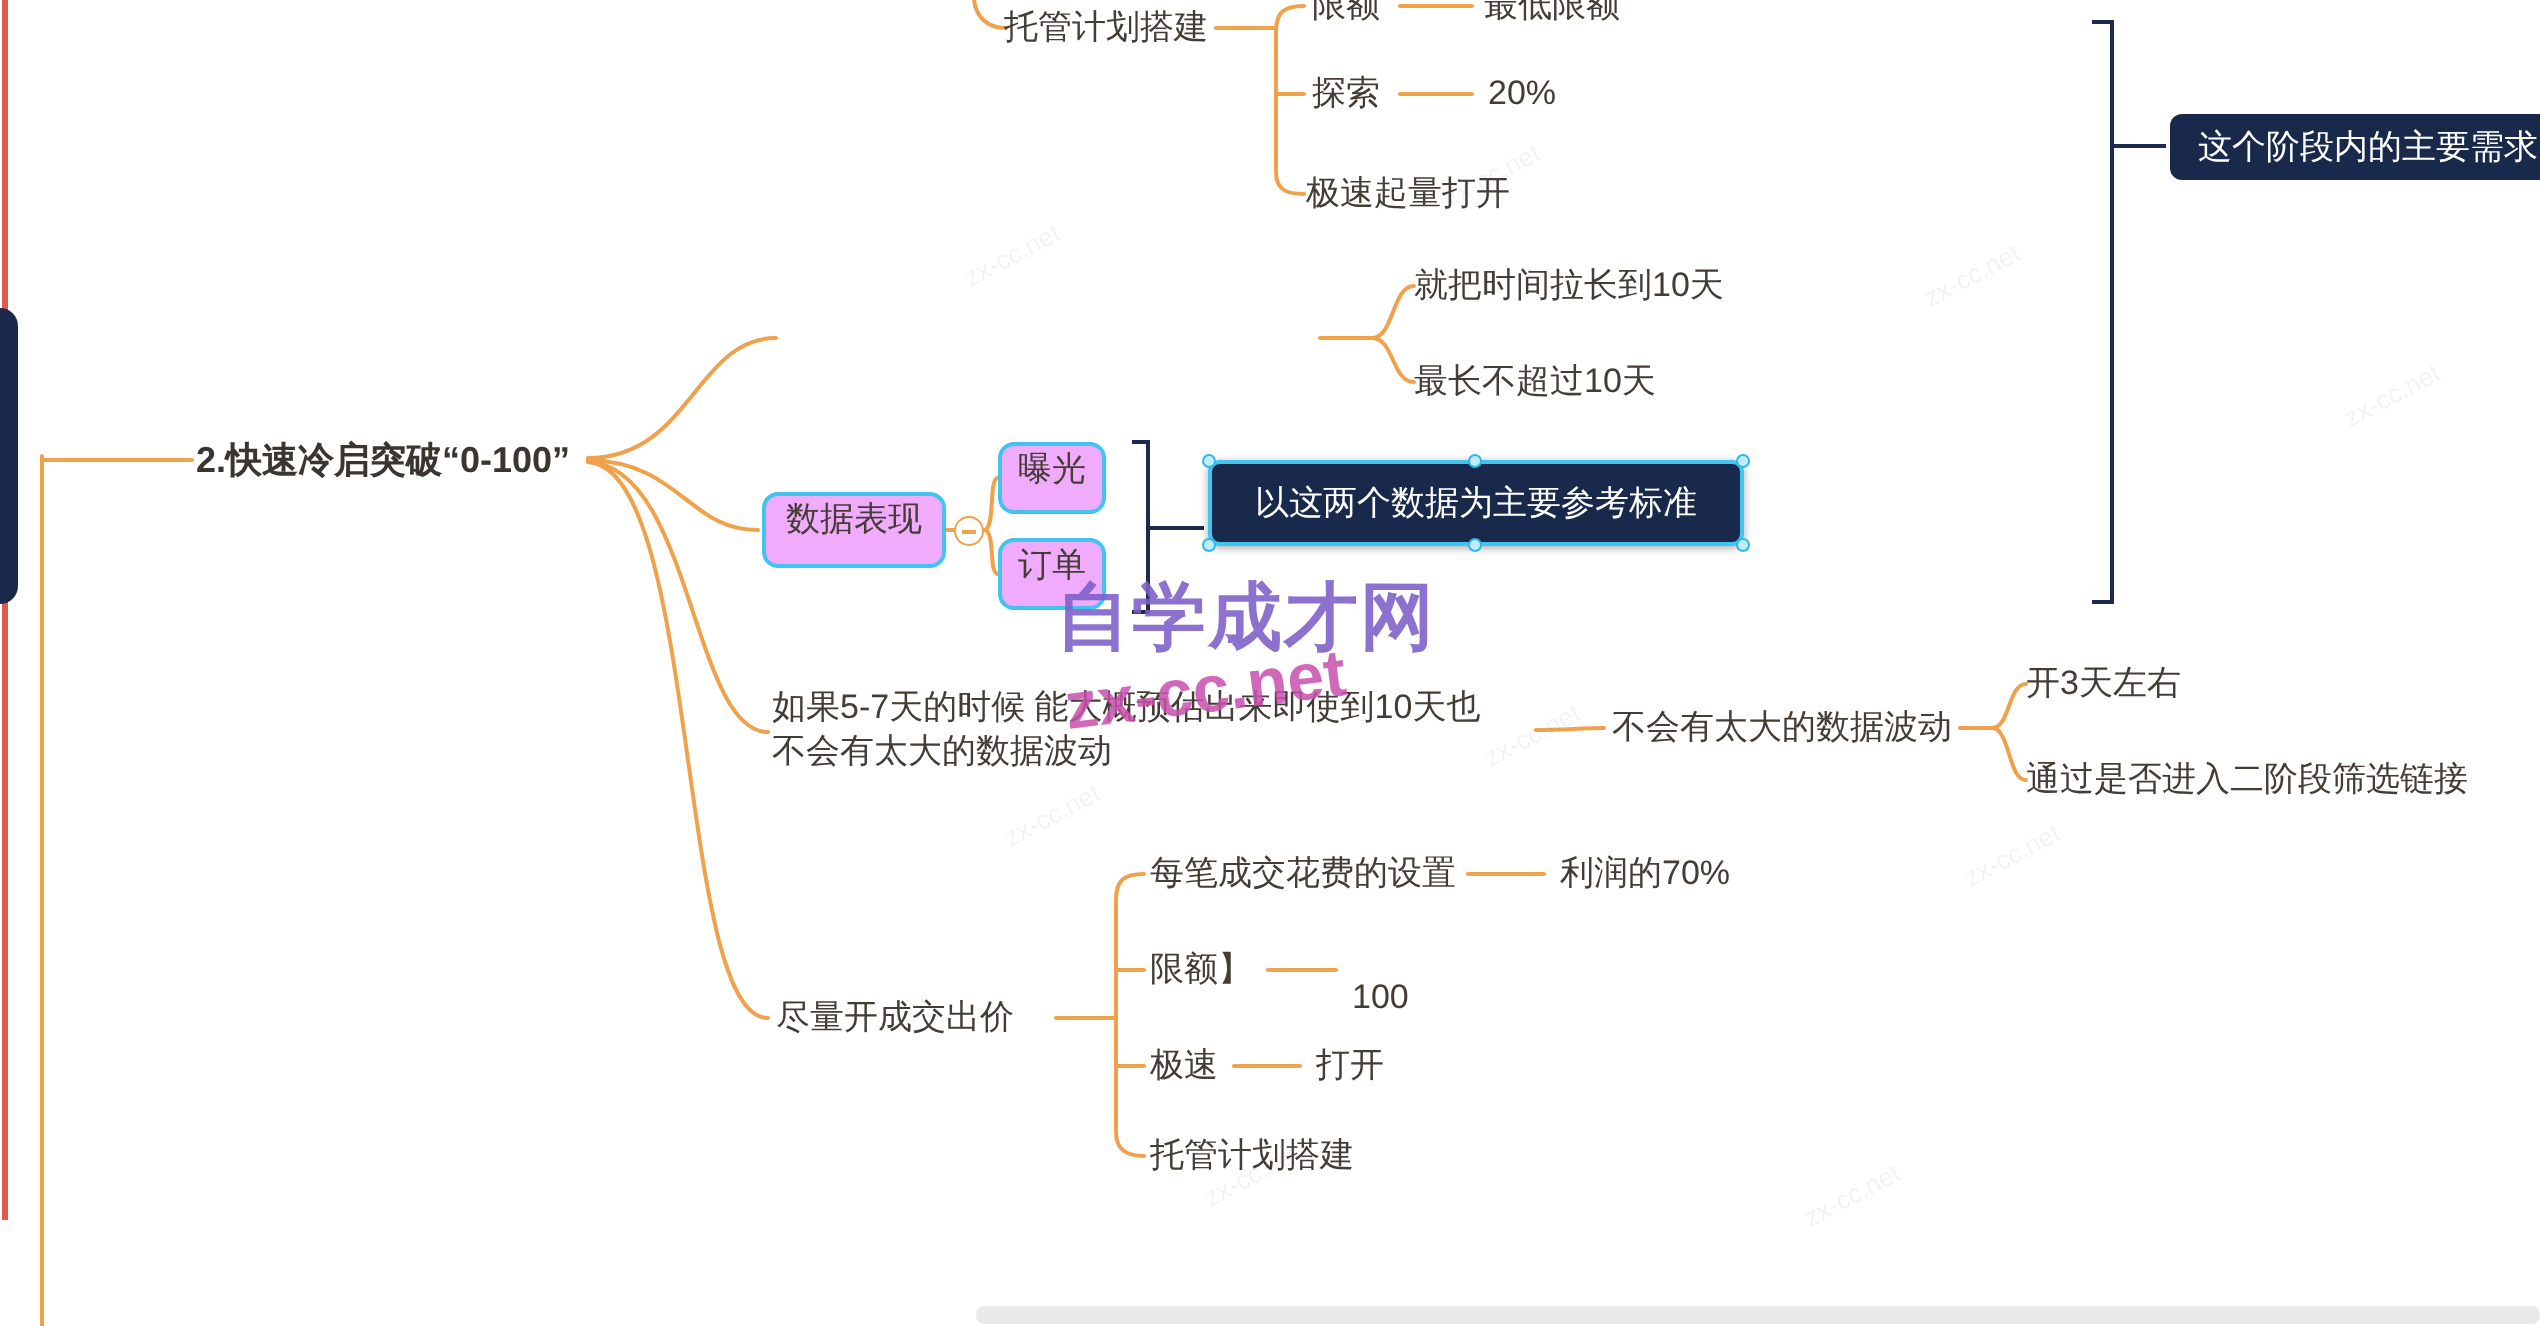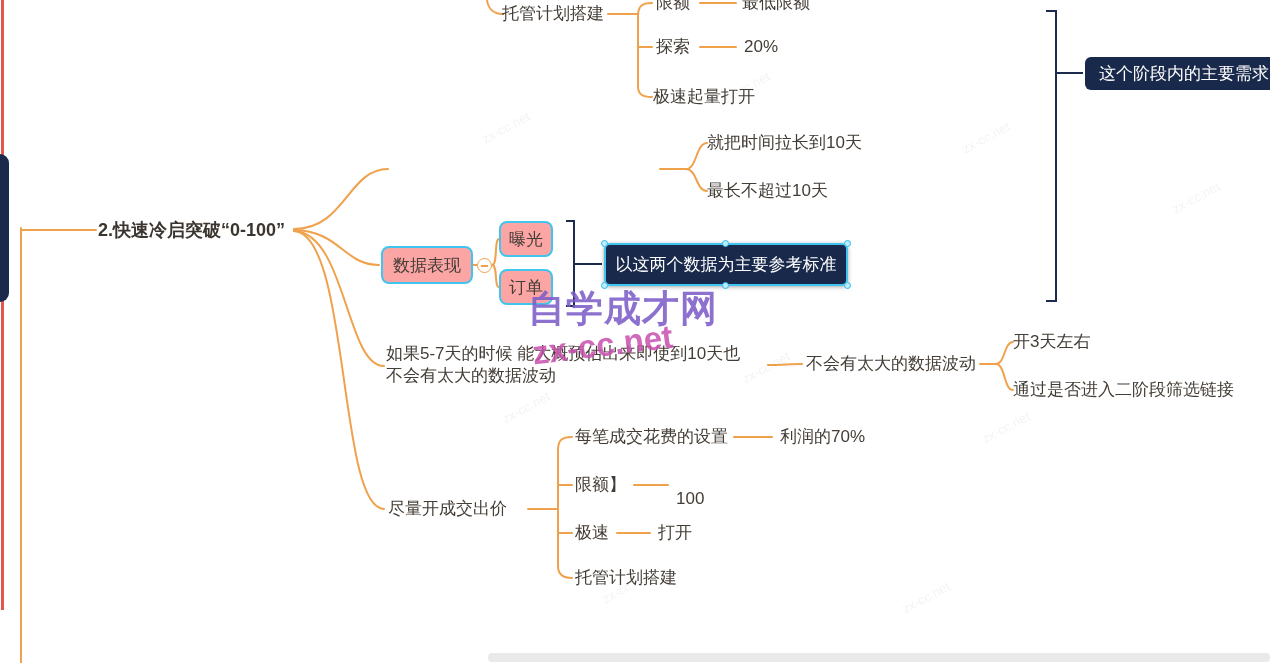--- a/index.html
+++ b/index.html
@@ -2,22 +2,22 @@
 <html><head>
 <meta charset="utf-8">
 <style>
   * { margin:0; padding:0; box-sizing:border-box; }
   body { font-family:"Liberation Sans","DejaVu Sans",sans-serif; background:#fff; }
   #canvas { position:relative; width:1270px; height:663px; background:#ffffff; overflow:hidden; }
   svg.lines { position:absolute; left:0; top:0; }
   .node { position:absolute; font-size:17px; line-height:22px; color:#443d36; white-space:nowrap; }
   .node.multiline { white-space:pre-line; }
   .main-topic { font-size:18px; color:#3b352f; font-weight:700; }
-  .cyan-box { position:absolute; border:2px solid #41c4f0; border-radius:8px; background:#fca5a5;
-              display:flex; align-items:center; justify-content:center;
+  .cyan-box { position:absolute; border:2px solid #41c4f0; border-radius:8px; background:#f0abfc;
+              display:flex; justify-content:center;
               font-size:17px; color:#443d36; }
   .navy-box { position:absolute; background:#18294b; color:#ffffff; border-radius:6px;
               display:flex; align-items:center; justify-content:center; font-size:17px; }
   .navy-box.selected { border:2px solid #41c4f0; box-shadow:0 1px 4px rgba(0,0,0,.35); }
   .navy-box.clip { justify-content:flex-start; padding-left:14px; }
   .handle { position:absolute; width:7px; height:7px; background:#bdecfb; border:1.5px solid #2fb7ea;
             border-radius:50%; }
   .collapse { position:absolute; width:15px; height:15px; border:1.5px solid #f0a14b; border-radius:50%;
               background:#fff; display:flex; align-items:center; justify-content:center; }
   .collapse i { display:block; width:7px; height:2px; background:#f0a14b; }
@@ -98,21 +98,21 @@
   </div>
   <div class="collapse" style="left:477px;top:258px">
       <i></i>
     </div>
   <div class="cyan-box" style="left:499px;top:221px;width:54px;height:36px">
     <span>曝光</span>
   </div>
   <div class="cyan-box" style="left:499px;top:269px;width:54px;height:36px">
     <span>订单</span>
   </div>
-  <div class="navy-box selected" style="left:604px;top:243px;width:244px;height:43px">
+  <div class="navy-box selected" style="left:604px;top:230px;width:268px;height:43px">
     <span>以这两个数据为主要参考标准</span>
     <i class="handle" style="left:-5px;top:-5px"></i>
     <i class="handle" style="right:-5px;top:-5px"></i>
     <i class="handle" style="left:-5px;bottom:-5px"></i>
     <i class="handle" style="right:-5px;bottom:-5px"></i>
     <i class="handle" style="left:50%;top:-5px;margin-left:-4px"></i>
     <i class="handle" style="left:50%;bottom:-5px;margin-left:-4px"></i>
   </div>
 
   <div class="node multiline" style="left:386px;top:343px">如果5-7天的时候  能大概预估出来即使到10天也

